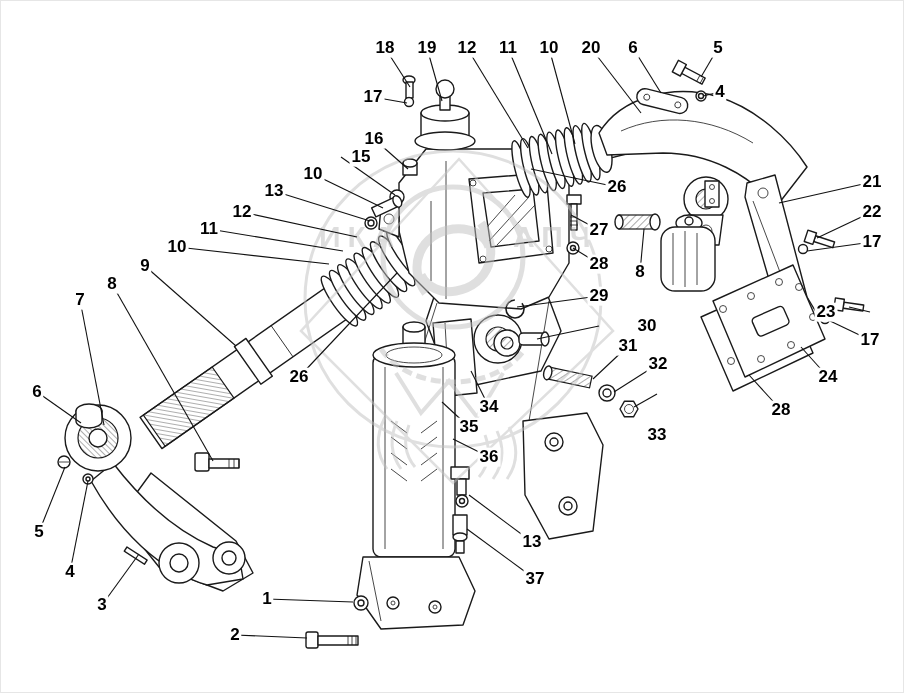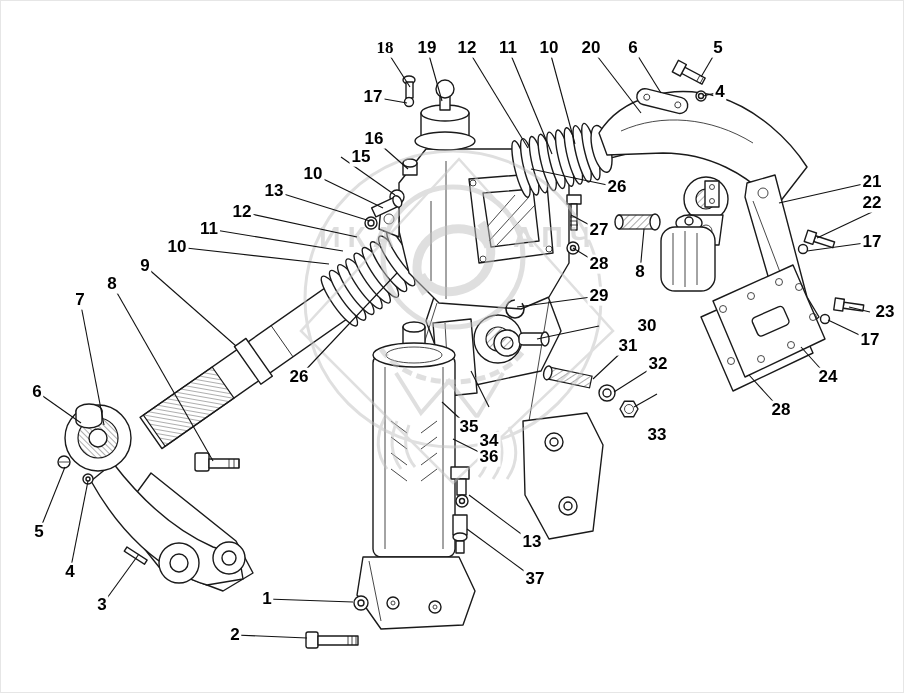--- a/index.html
+++ b/index.html
@@ -337,21 +337,21 @@
       <line x1="657" y1="363" x2="613" y2="391"></line>
       <line x1="656" y1="393" x2="633" y2="406"></line>
       <line x1="488" y1="406" x2="470" y2="370"></line>
       <line x1="468" y1="426" x2="441" y2="401"></line>
       <line x1="488" y1="456" x2="452" y2="438"></line>
       <line x1="531" y1="541" x2="468" y2="494"></line>
       <line x1="534" y1="578" x2="466" y2="528"></line>
     </svg>
 
   <div id="callout-layer">
-      <div class="callout" style="left: 384px; top: 47px; font-family: Liberation Serif, serif;">18</div>
+      <div class="callout" style="left: 384px; top: 47px;">18</div>
       <div class="callout" style="left: 426px; top: 47px;">19</div>
       <div class="callout" style="left: 466px; top: 47px;">12</div>
       <div class="callout" style="left: 507px; top: 47px;">11</div>
       <div class="callout" style="left: 548px; top: 47px;">10</div>
       <div class="callout" style="left: 590px; top: 47px; text-align: center;">20</div>
       <div class="callout" style="left: 632px; top: 47px;">6</div>
       <div class="callout" style="left: 717px; top: 47px;">5</div>
       <div class="callout" style="left: 719px; top: 91px;">4</div>
       <div class="callout" style="left: 372px; top: 96px;">17</div>
       <div class="callout" style="left: 373px; top: 138px;">16</div>
@@ -369,31 +369,31 @@
       <div class="callout" style="left: 69px; top: 571px;">4</div>
       <div class="callout" style="left: 101px; top: 604px;">3</div>
       <div class="callout" style="left: 266px; top: 598px;">1</div>
       <div class="callout" style="left: 234px; top: 634px;">2</div>
       <div class="callout" style="left: 298px; top: 376px;">26</div>
       <div class="callout" style="left: 616px; top: 186px;">26</div>
       <div class="callout" style="left: 598px; top: 229px;">27</div>
       <div class="callout" style="left: 598px; top: 263px;">28</div>
       <div class="callout" style="left: 639px; top: 271px;">8</div>
       <div class="callout" style="left: 871px; top: 181px;">21</div>
-      <div class="callout" style="left: 871px; top: 202px;">22</div>
+      <div class="callout" style="left: 871px; top: 211px;">22</div>
       <div class="callout" style="left: 871px; top: 241px;">17</div>
-      <div class="callout" style="left: 884px; top: 311px;">23</div>
+      <div class="callout" style="left: 825px; top: 311px;">23</div>
       <div class="callout" style="left: 869px; top: 339px;">17</div>
       <div class="callout" style="left: 827px; top: 376px;">24</div>
       <div class="callout" style="left: 780px; top: 409px;">28</div>
       <div class="callout" style="left: 598px; top: 295px;">29</div>
       <div class="callout" style="left: 598px; top: 325px; margin-left: 48px;">30</div>
       <div class="callout" style="left: 627px; top: 345px;">31</div>
       <div class="callout" style="left: 657px; top: 363px;">32</div>
       <div class="callout" style="left: 656px; top: 393px; margin-top: 41px;">33</div>
-      <div class="callout" style="left: 488px; top: 406px; margin-top: 34px;">34</div>
+      <div class="callout" style="left: 488px; top: 406px;">34</div>
       <div class="callout" style="left: 468px; top: 426px; text-align: right;">35</div>
       <div class="callout" style="left: 488px; top: 456px;">36</div>
       <div class="callout" style="left: 531px; top: 541px;">13</div>
       <div class="callout" style="left: 534px; top: 578px;">37</div>
     </div>
 
 </div>
 
 </body></html>

